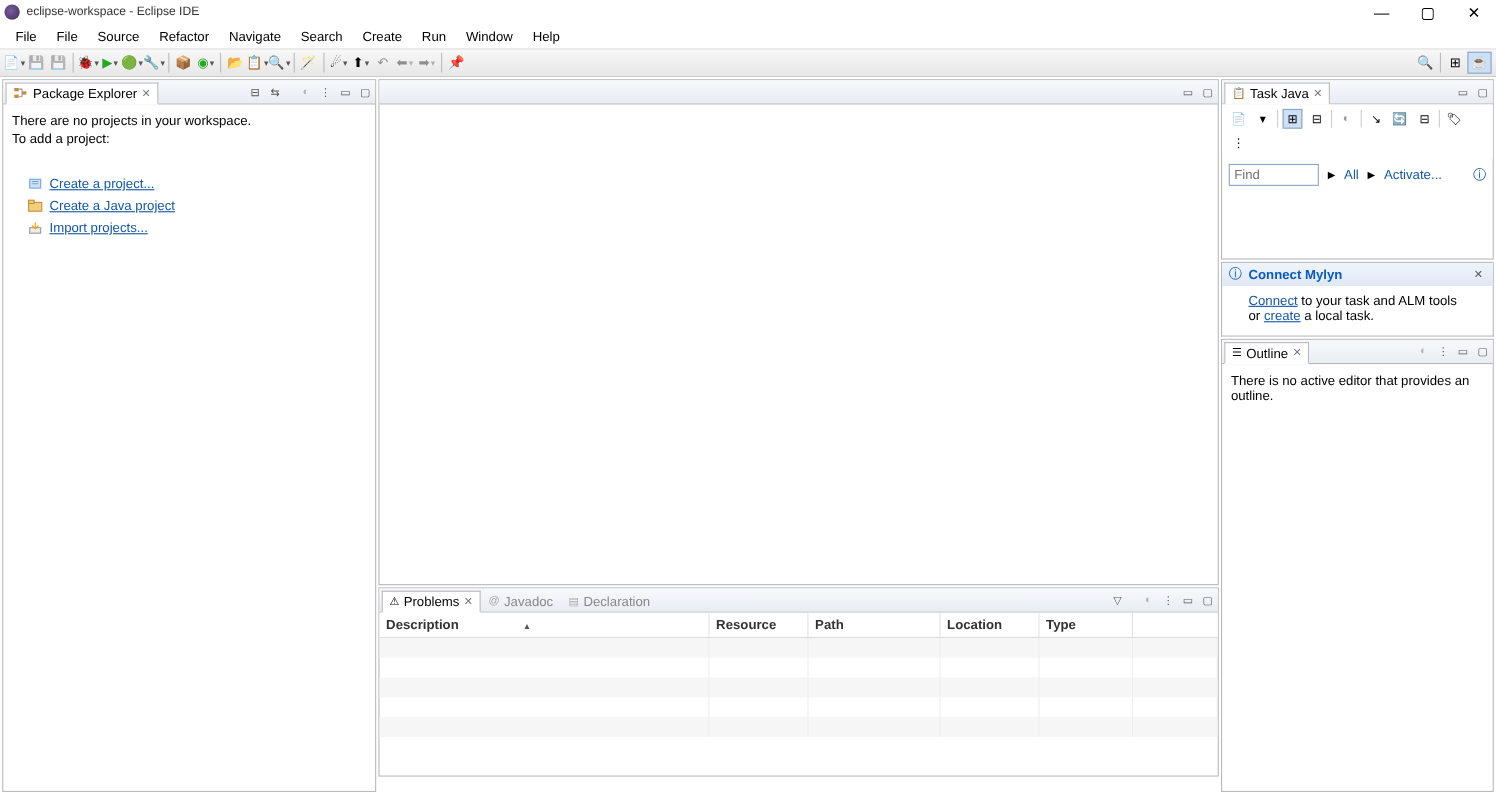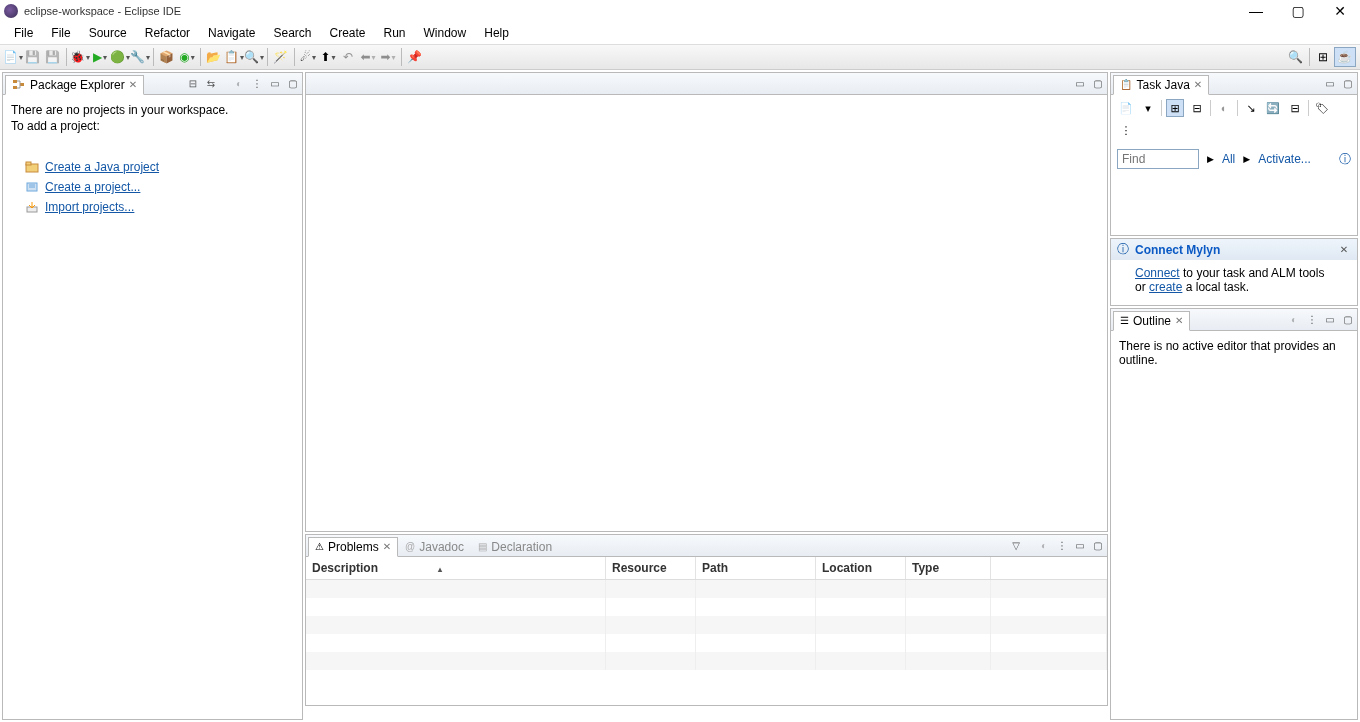--- a/index.html
+++ b/index.html
@@ -22,21 +22,21 @@
   .tab { display: flex; align-items: center; gap: 4px; padding: 2px 6px; background: #fff; border: 1px solid #b9b9b9; border-bottom: 1px solid #fff; position: relative; top: 1px; cursor: default; white-space: nowrap; }
   .tab.inactive { background: transparent; border-color: transparent; color: #888; }
   .tab .close { font-size: 10px; color: #777; }
   .tabstrip .tsright { margin-left: auto; display: flex; gap: 4px; }
   .tabstrip .tsright span, .mini { width: 14px; height: 14px; display: inline-flex; align-items: center; justify-content: center; font-size: 10px; color: #555; cursor: default; }
   .body { flex: 1; padding: 8px; overflow: auto; }
   .linklist { list-style: none; }
   .linklist li { display: flex; align-items: center; gap: 6px; padding: 3px 0 3px 14px; }
   .linklist a { color: #1357a6; text-decoration: underline; cursor: pointer; }
   .linklist .licon { width: 14px; height: 12px; display: inline-block; }
-  .col-left { width: 301px; }
+  .col-left { width: 340px; }
   .col-mid { flex: 1; display: flex; flex-direction: column; gap: 2px; }
   .col-right { width: 248px; display: flex; flex-direction: column; gap: 2px; }
   .editor { height: 460px; }
   .editor .tabstrip { justify-content: flex-end; }
   .bottom { height: 172px; }
   .table-head { display: flex; border-bottom: 1px solid #ddd; background: #fff; }
   .table-head .th { padding: 4px 6px; border-right: 1px solid #e3e3e3; font-weight: 700; color: #333; cursor: default; }
   .table-rows .tr { display: flex; height: 18px; }
   .table-rows .tr:nth-child(odd) { background: #f6f6f6; }
   .table-rows .td { border-right: 1px solid #eee; }
@@ -137,31 +137,31 @@
         <span class="mini">▭</span>
         <span class="mini">▢</span>
       </div>
     </div>
     <div class="body">
       <div style="margin-bottom:2px">There are no projects in your workspace.</div>
       <div style="margin-bottom:24px">To add a project:</div>
       <ul class="linklist">
         <li>
           <svg class="licon" viewBox="0 0 14 12">
+              <rect x="2" y="2" width="10" height="8" fill="#cfe2f3" stroke="#6fa8dc"></rect>
+              <path d="M4 4h6M4 6h6" stroke="#6fa8dc"></path>
+            </svg>
+          <a>Create a project...</a>
+        </li>
+        <li>
+          <svg class="licon" viewBox="0 0 14 12">
               <rect x="1" y="3" width="12" height="8" fill="#f2d07a" stroke="#c88b3c"></rect>
               <rect x="1" y="1" width="5" height="3" fill="#f2d07a" stroke="#c88b3c"></rect>
             </svg>
           <a>Create a Java project</a>
-        </li>
-        <li>
-          <svg class="licon" viewBox="0 0 14 12">
-              <rect x="2" y="2" width="10" height="8" fill="#cfe2f3" stroke="#6fa8dc"></rect>
-              <path d="M4 4h6M4 6h6" stroke="#6fa8dc"></path>
-            </svg>
-          <a>Create a project...</a>
         </li>
         <li>
           <svg class="licon" viewBox="0 0 14 12">
               <rect x="2" y="6" width="10" height="5" fill="#eee" stroke="#999"></rect>
               <path d="M7 1v6M4 4l3 3 3-3" stroke="#f90" fill="none"></path>
             </svg>
           <a>Import projects...</a>
         </li>
       </ul>
     </div>

